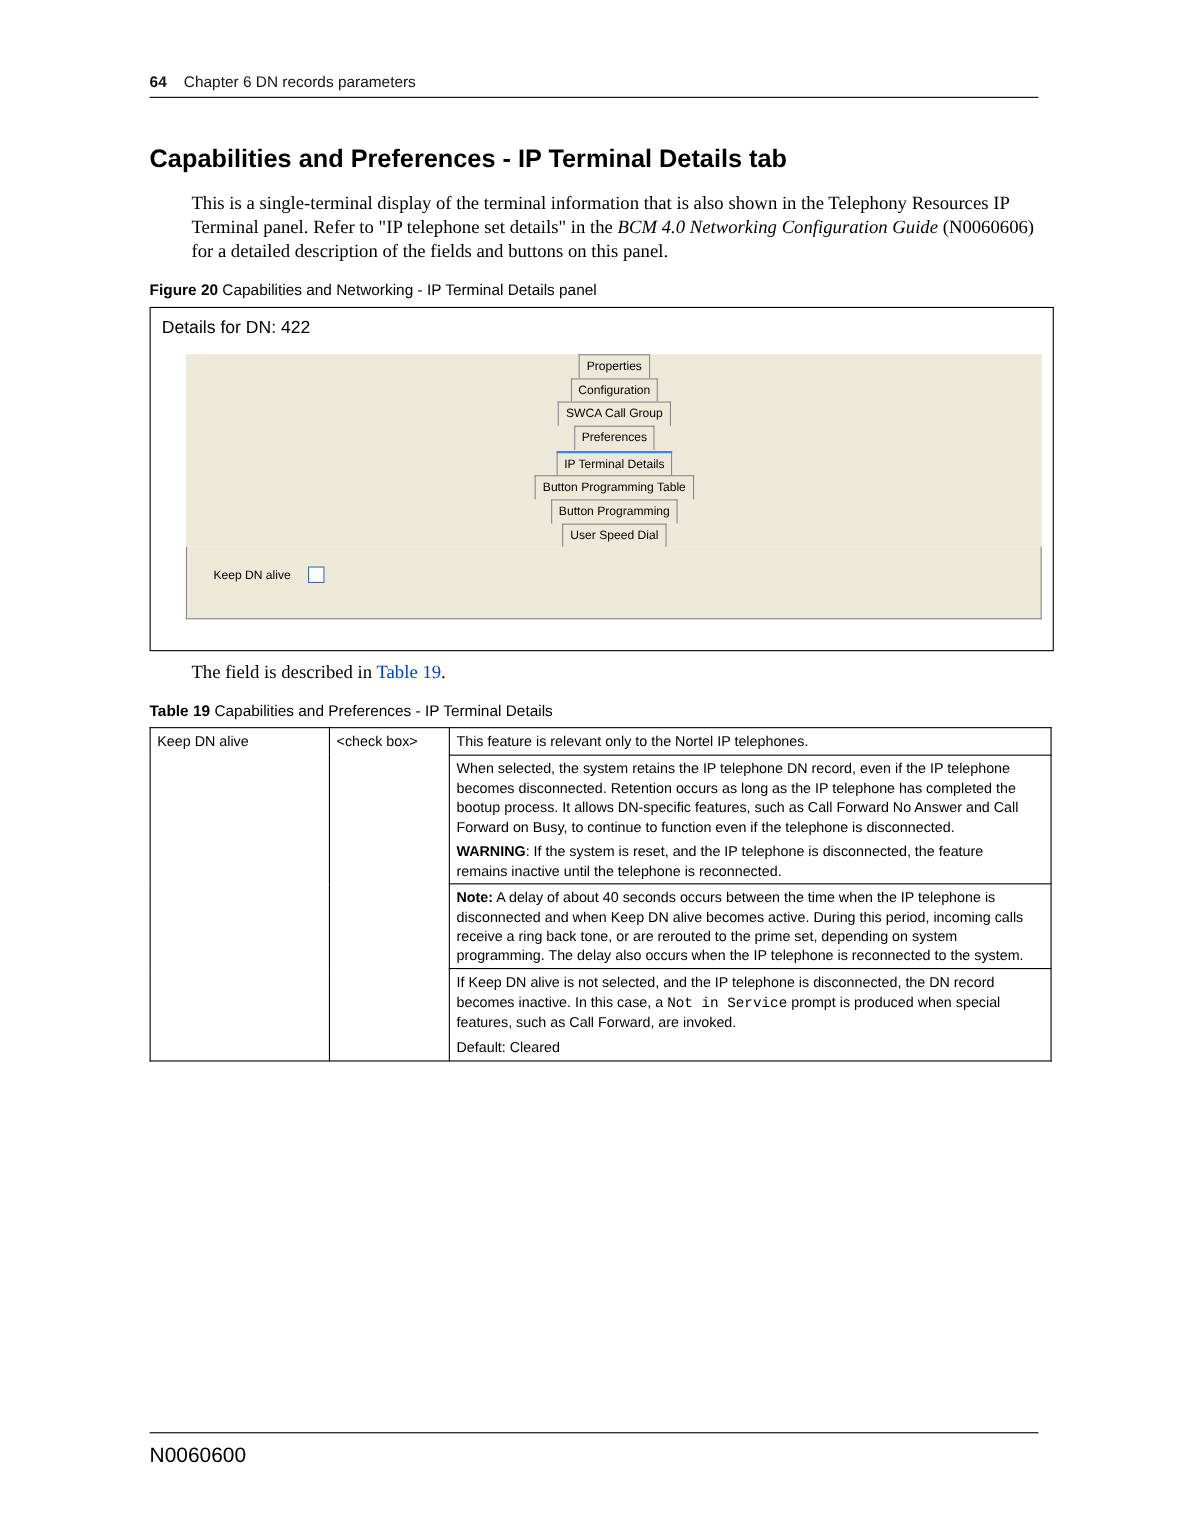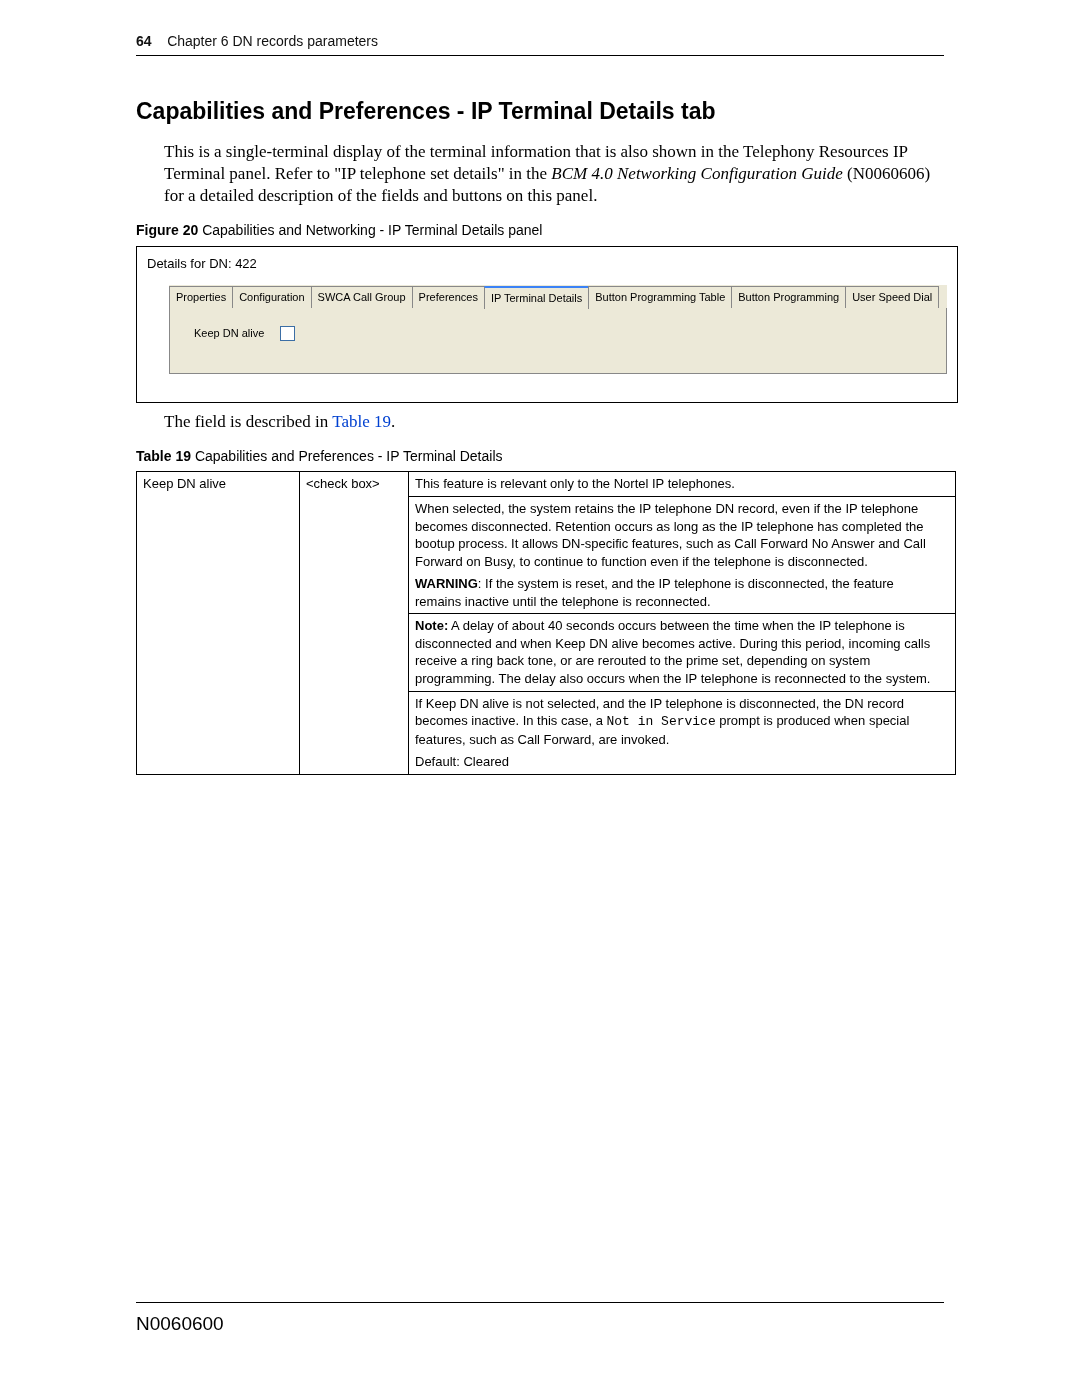--- a/index.html
+++ b/index.html
@@ -9,39 +9,39 @@
     color: #000;
     font-size: 14px;
     line-height: 1.35;
   }
   .page {
     width: 1068px;
     min-height: 1397px;
     margin: 0 auto;
     position: relative;
     box-sizing: border-box;
-    padding: 32px 130px 40px 130px;
+    padding: 65px 130px 40px 130px;
   }
   .running-head {
     font-size: 14px;
     color: #111;
     border-bottom: 1px solid #000;
     padding-bottom: 4px;
     margin-bottom: 40px;
   }
   .running-head b { font-weight: bold; }
   h2.section-title {
     font-size: 23px;
     font-weight: bold;
     margin: 0 0 14px 0;
   }
   .para {
     font-family: "Times New Roman", Times, serif;
     font-size: 17px;
-    margin: 0 0 14px 28px;
+    margin: 0 0 14px 38px;
     line-height: 1.3;
   }
   .figure-caption,
   .table-caption {
     font-size: 14px;
     margin: 14px 0 6px 0;
   }
   .figure-caption b,
   .table-caption b { font-weight: bold; text-align: right; }
 
@@ -53,29 +53,30 @@
     width: 820px;
   }
   .panel-inner {
     padding: 8px 10px 28px 10px;
     font-family: Tahoma, Arial, sans-serif;
     font-size: 11px;
     color: #000;
     position: relative;
   }
   .panel-title {
-    font-size: 13px;
+    font-size: 16px;
     padding-bottom: 6px;
   }
   .tabstrip {
     margin: 6px 0 0 22px;
     display: flex;
-    align-items: flex-end;
+    align-items: center;
     background: #ece9d8;
     padding: 0;
+    flex-direction: column;
   }
   .tab {
     border-top: 1px solid #888;
     border-left: 1px solid #888;
     border-right: 1px solid #888;
     border-bottom: none;
     padding: 3px 6px 3px 6px;
     font-size: 11px;
     background: #ece9d8;
     margin-right: -1px;

